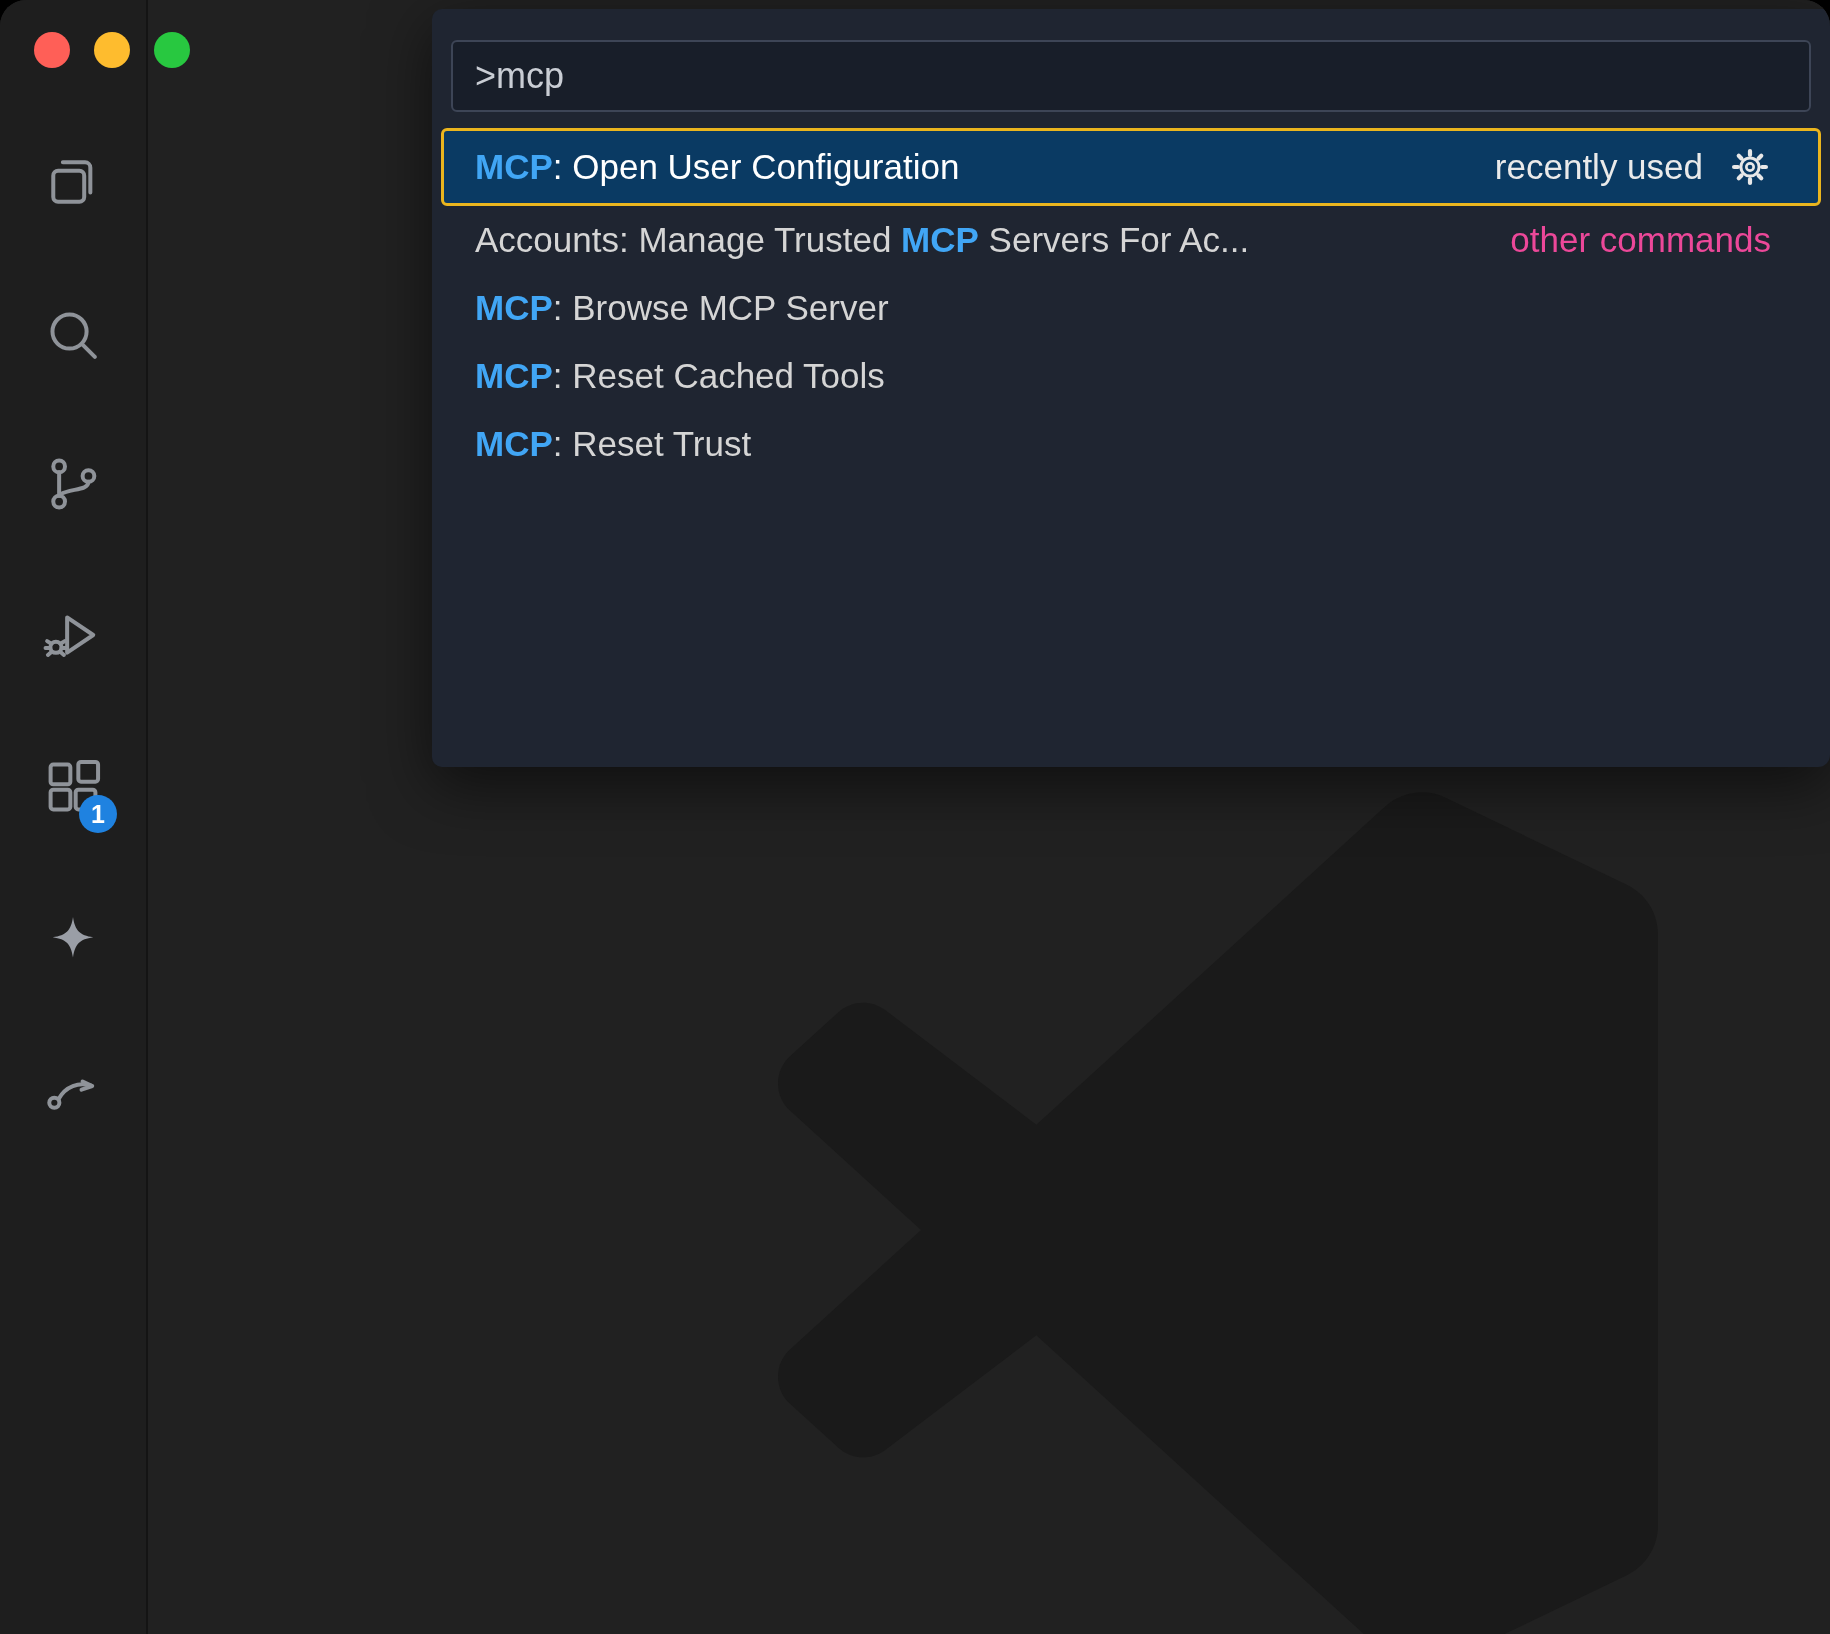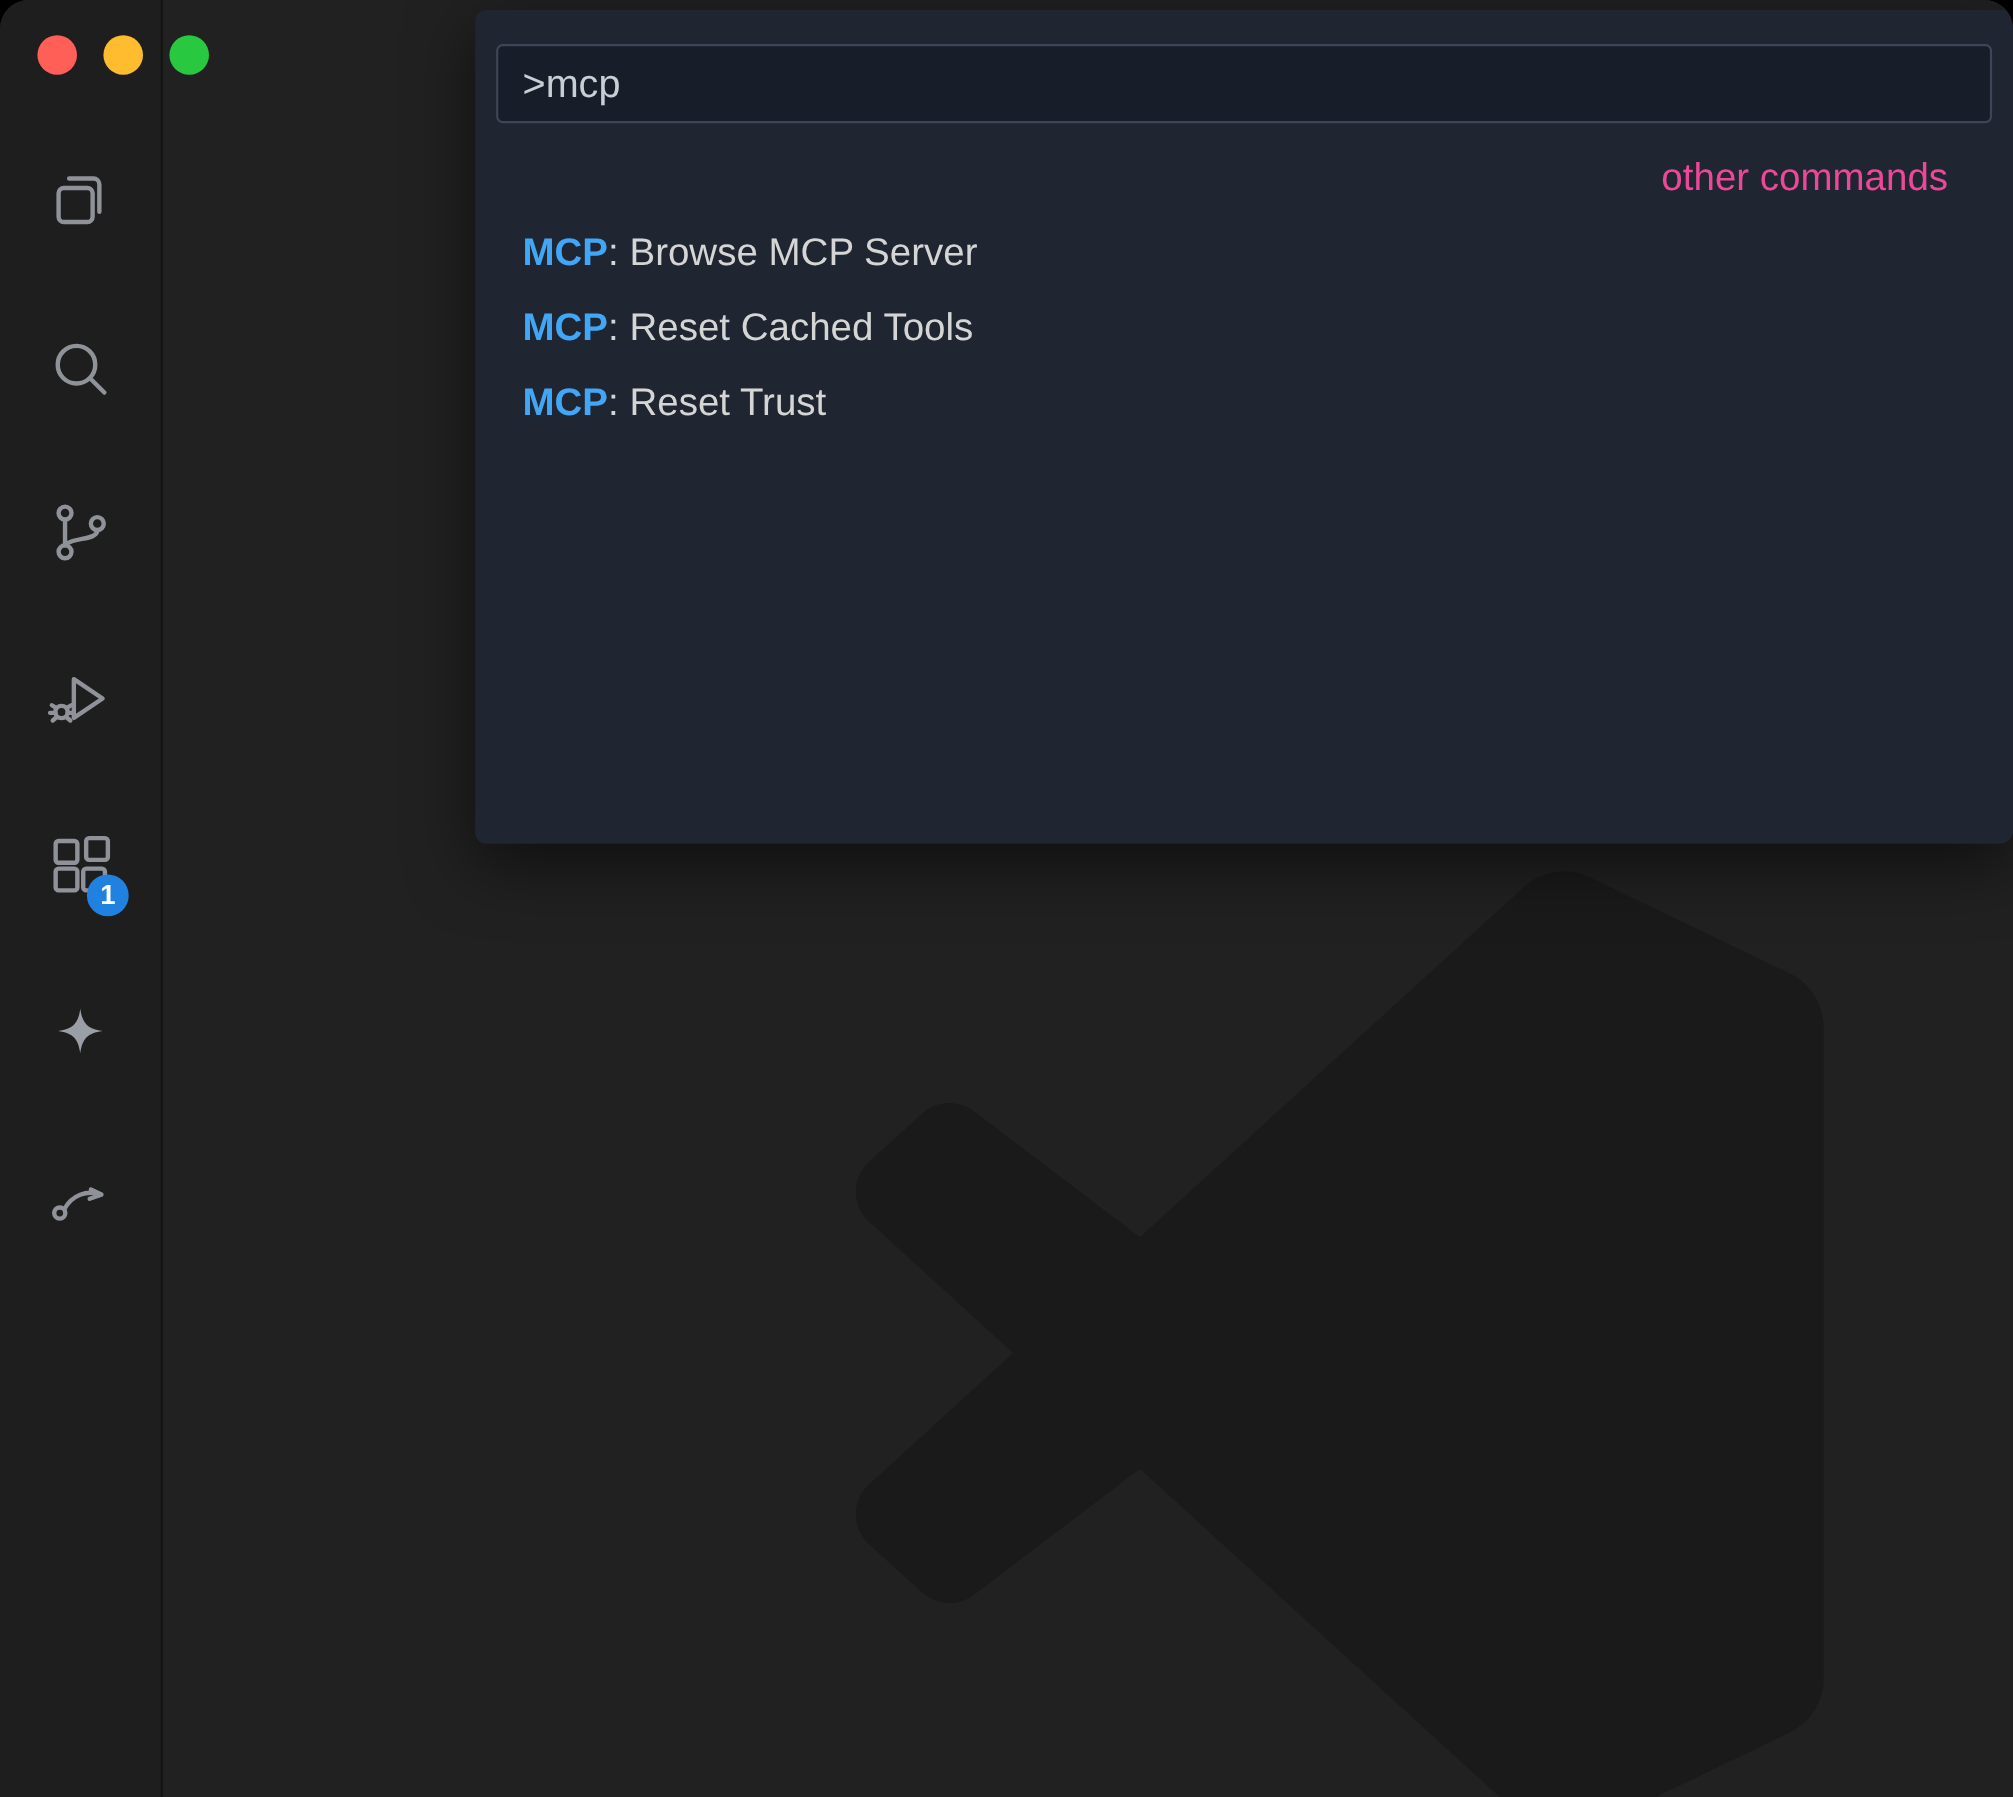--- a/index.html
+++ b/index.html
@@ -125,21 +125,35 @@
     <svg class="watermark" viewBox="0 0 100 100">
       <path d="M70.9119 99.3171C72.4869 99.9307 74.2828 99.8914 75.8725 99.1264L96.4608 89.2197C98.6242 88.1787 100 85.9892 100 83.5872V16.4133C100 14.0113 98.6243 11.8218 96.4609 10.7808L75.8725 0.873756C73.7862 -0.130129 71.3446 0.11576 69.5135 1.44695C69.252 1.63711 69.0028 1.84943 68.769 2.08341L29.3551 38.0415L12.1872 25.0096C10.589 23.7965 8.35363 23.8959 6.86933 25.2461L1.36303 30.2549C-0.452552 31.9064 -0.454633 34.7627 1.35853 36.417L16.2471 50.0001L1.35853 63.5832C-0.454633 65.2374 -0.452552 68.0938 1.36303 69.7453L6.86933 74.7541C8.35363 76.1043 10.589 76.2037 12.1872 74.9905L29.3551 61.9587L68.769 97.9167C69.3925 98.5406 70.1246 99.0104 70.9119 99.3171ZM75.0152 27.2989L45.1091 50.0001L75.0152 72.7012V27.2989Z"></path>
     </svg>
   </div>
 
   <div class="palette">
     <div class="input-wrap">
       <input type="text" value="&gt;mcp" style="">
     </div>
     <div class="rows" id="rows">
+        <div class="row selected">
+    <span class="row-label"><span class="hl">MCP</span><span>: Open User Configuration</span></span>
+    <span class="row-right">
+      <span class="right-label">recently used</span>
+      <span class="gear">
+        <svg viewBox="0 0 24 24" fill="none" stroke="#e8e8e8">
+          <circle cx="12" cy="12" r="5.2" stroke-width="1.7"></circle>
+          <circle cx="12" cy="12" r="2.1" stroke-width="1.5"></circle>
+          <path stroke-width="2.4" stroke-linecap="round" d="M12 2.9 V5.1 M12 18.9 V21.1 M2.9 12 H5.1 M18.9 12 H21.1 M5.57 5.57 L7.1 7.1 M16.9 16.9 L18.43 18.43 M5.57 18.43 L7.1 16.9 M16.9 7.1 L18.43 5.57"></path>
+        </svg>
+      </span>
+    </span>
+  </div>
         <div class="row">
+    <span class="row-label"><span>Accounts: Manage Trusted </span><span class="hl">MCP</span><span> Servers For Ac...</span></span>
     <span class="row-right">
       <span class="right-label link">other commands</span>
 
     </span>
   </div>
         <div class="row">
     <span class="row-label"><span class="hl">MCP</span><span>: Browse MCP Server</span></span>
 
   </div>
         <div class="row">

